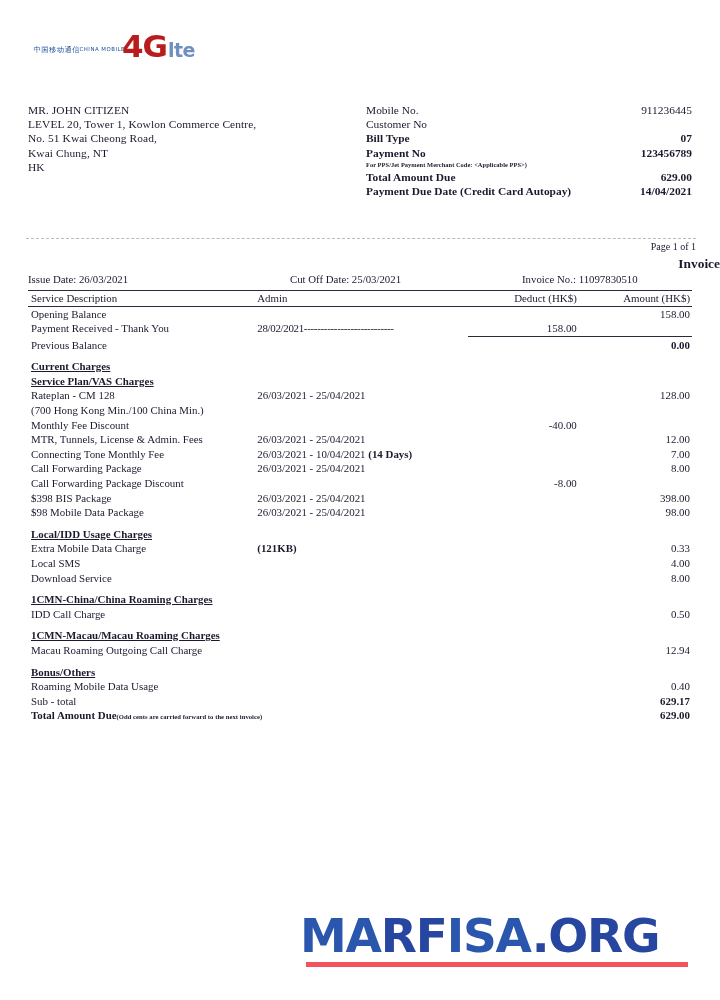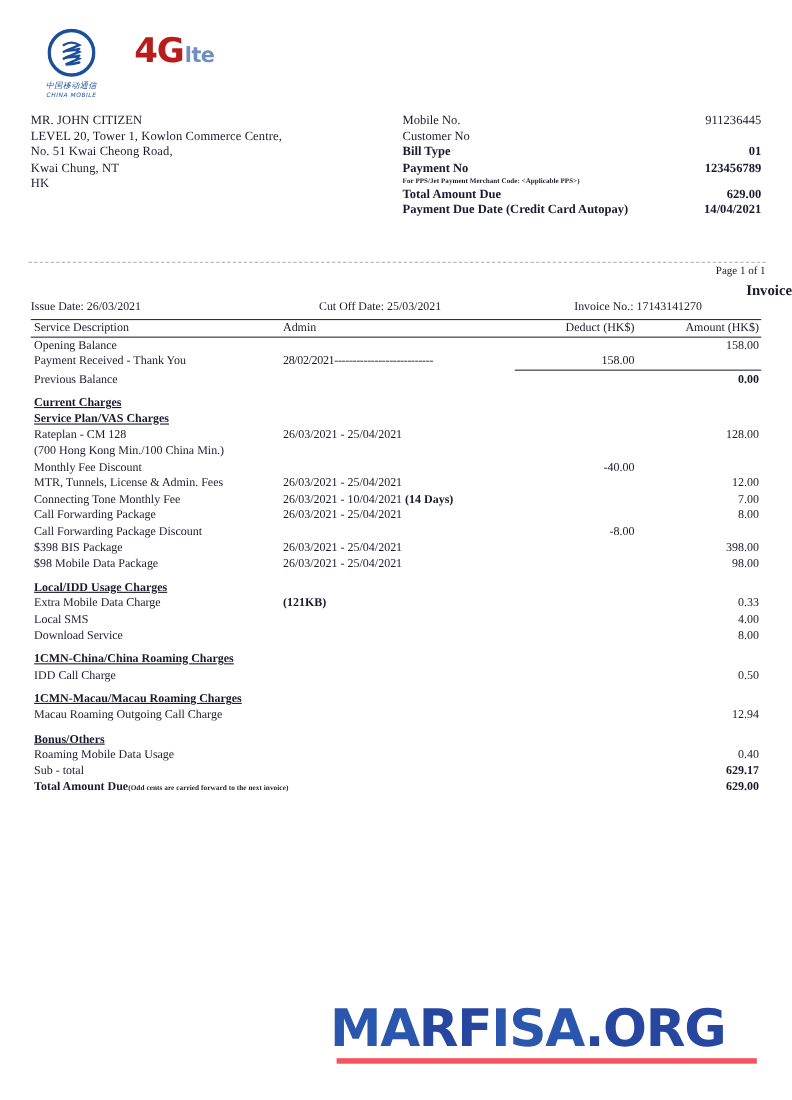--- a/index.html
+++ b/index.html
@@ -20,24 +20,23 @@
   .logo-row {
     position: absolute;
     top: 26px;
     left: 34px;
     display: flex;
     align-items: flex-start;
     gap: 26px;
   }
   .cm-logo {
     display: flex;
-    flex-direction: column;
+    flex-direction: row;
     align-items: center;
     width: 62px;
-    font-style: italic;
   }
   .cm-mark { width: 44px; height: 44px; display:block; }
   .cm-cn {
     font-family: "DejaVu Sans", sans-serif;
     font-size: 7.2px;
     color: #1b4f9c;
     letter-spacing: 0.4px;
     margin-top: 3px;
     white-space: nowrap;
     transform: scaleX(1.02);
@@ -243,21 +242,21 @@
   <div class="acct-row">
     <span>Mobile No.</span>
     <span class="v">911236445</span>
   </div>
   <div class="acct-row">
     <span>Customer No</span>
     <span class="v"></span>
   </div>
   <div class="acct-row b">
     <span>Bill Type</span>
-    <span class="v">01</span>
+    <span class="v">07</span>
   </div>
   <div class="acct-row b">
     <span>Payment No</span>
     <span class="v">123456789</span>
   </div>
   <div class="pps">For PPS/Jet Payment  Merchant Code: &lt;Applicable PPS&gt;)</div>
   <div class="acct-row b">
     <span>Total Amount Due</span>
     <span class="v">629.00</span>
   </div>
@@ -267,21 +266,21 @@
   </div>
 </div>
 
 <div class="dash-rule"></div>
 <div class="page-no">Page 1 of 1</div>
 
 <div class="inv-title">Invoice</div>
 <div class="inv-meta">
   <div class="m1">Issue Date: 26/03/2021</div>
   <div class="m2">Cut Off Date: 25/03/2021</div>
-  <div class="m3">Invoice No.: 17143141270</div>
+  <div class="m3">Invoice No.: 11097830510</div>
 </div>
 
 <div class="tbl">
 
   <div class="thead">
     <div class="c-desc">Service Description</div>
     <div class="c-date">Admin</div>
     <div class="c-ded">Deduct (HK$)</div>
     <div class="c-amt">Amount (HK$)</div>
   </div>

